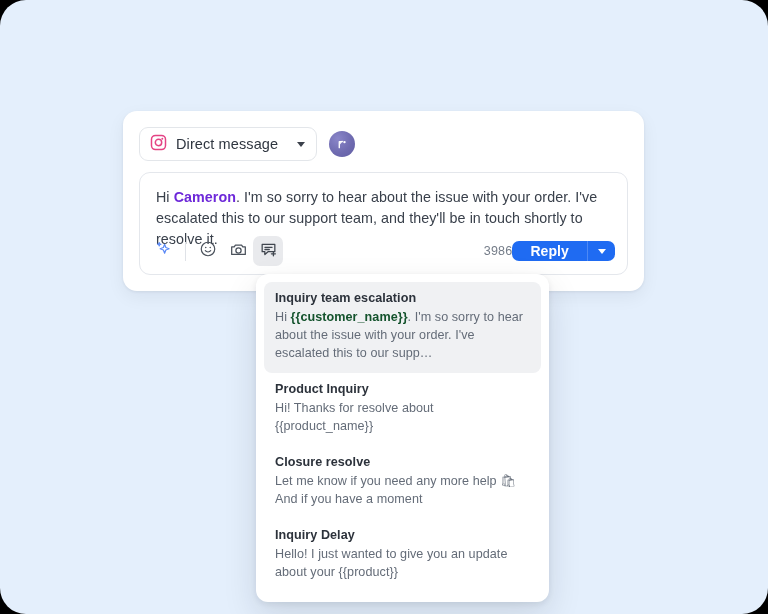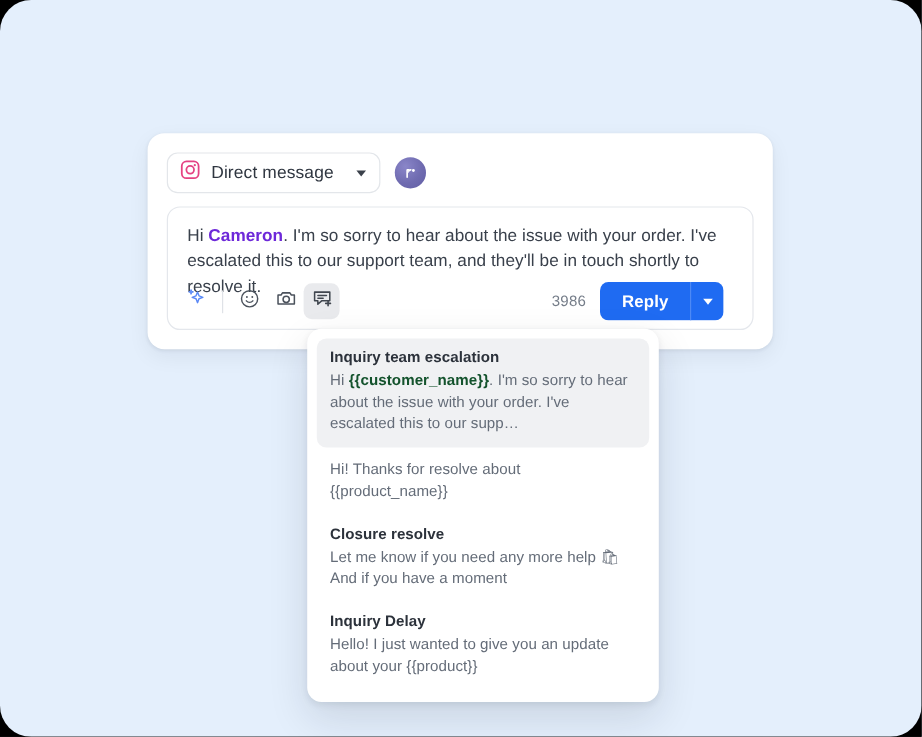--- a/index.html
+++ b/index.html
@@ -134,31 +134,30 @@
     height: 19px;
     background: #dfe2e7;
     margin: 0 7px;
   }
 
   .toolbar-spacer { flex: 1; }
 
   .char-count {
     font-size: 12.5px;
     color: #757d89;
-    margin-right: 12px;
     letter-spacing: .2px;
   }
 
   .reply-group {
     display: flex;
     align-items: stretch;
-    height: 32px;
+    height: 20px;
     border-radius: 7px;
     overflow: hidden;
-    margin-right: 16px;
+    margin-right: 4px;
   }
 
   .reply-btn {
     background: #1f6bf2;
     color: #fff;
     font-size: 14px;
     font-weight: bold;
     padding: 0 18px;
     display: flex;
     align-items: center;
@@ -332,20 +331,21 @@
   </div>
 
   <div class="snippets">
 
     <div class="snippet selected">
       <div class="snippet-title">Inquiry team escalation</div>
       <div class="snippet-body"><span>Hi </span><span class="var">{{customer_name}}</span><span>. I'm so sorry to hear about the issue with your order. I've escalated this to our supp…</span></div>
     </div>
 
     <div class="snippet">
+      <div class="snippet-title">Product Inquiry</div>
       <div class="snippet-body">Hi! Thanks for resolve about {{product_name}}</div>
     </div>
 
     <div class="snippet">
       <div class="snippet-title">Closure resolve</div>
       <div class="snippet-body">Let me know if you need any more help 🛍 And if you have a moment</div>
     </div>
 
     <div class="snippet">
       <div class="snippet-title">Inquiry Delay</div>

